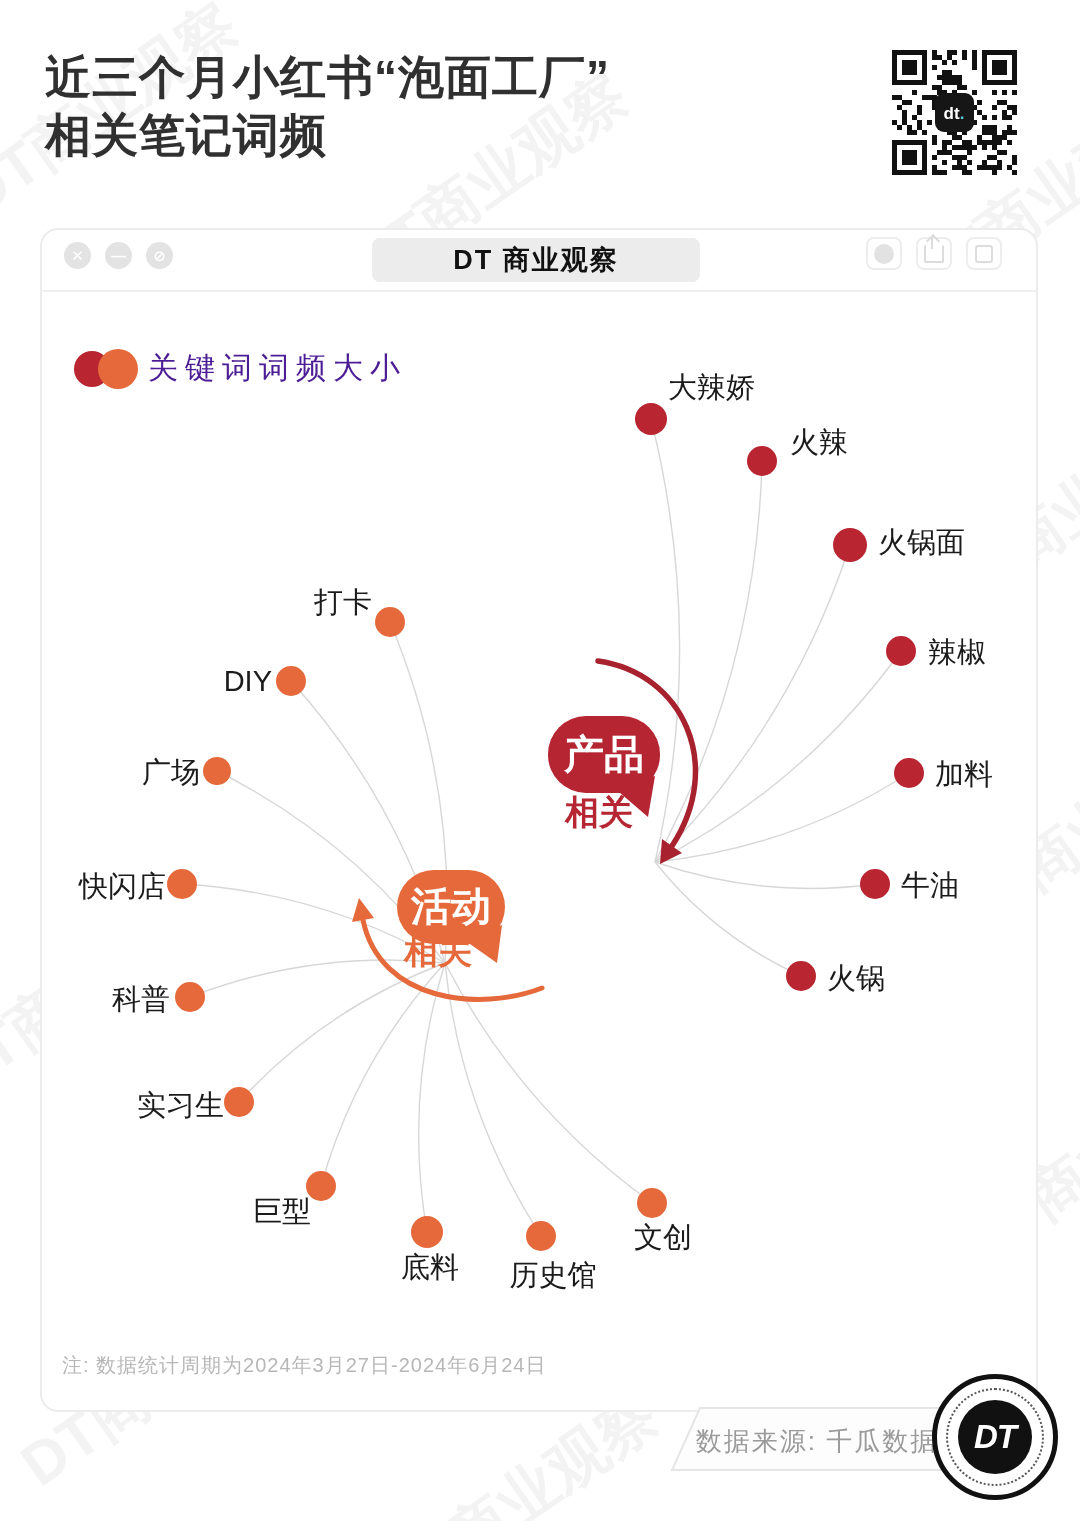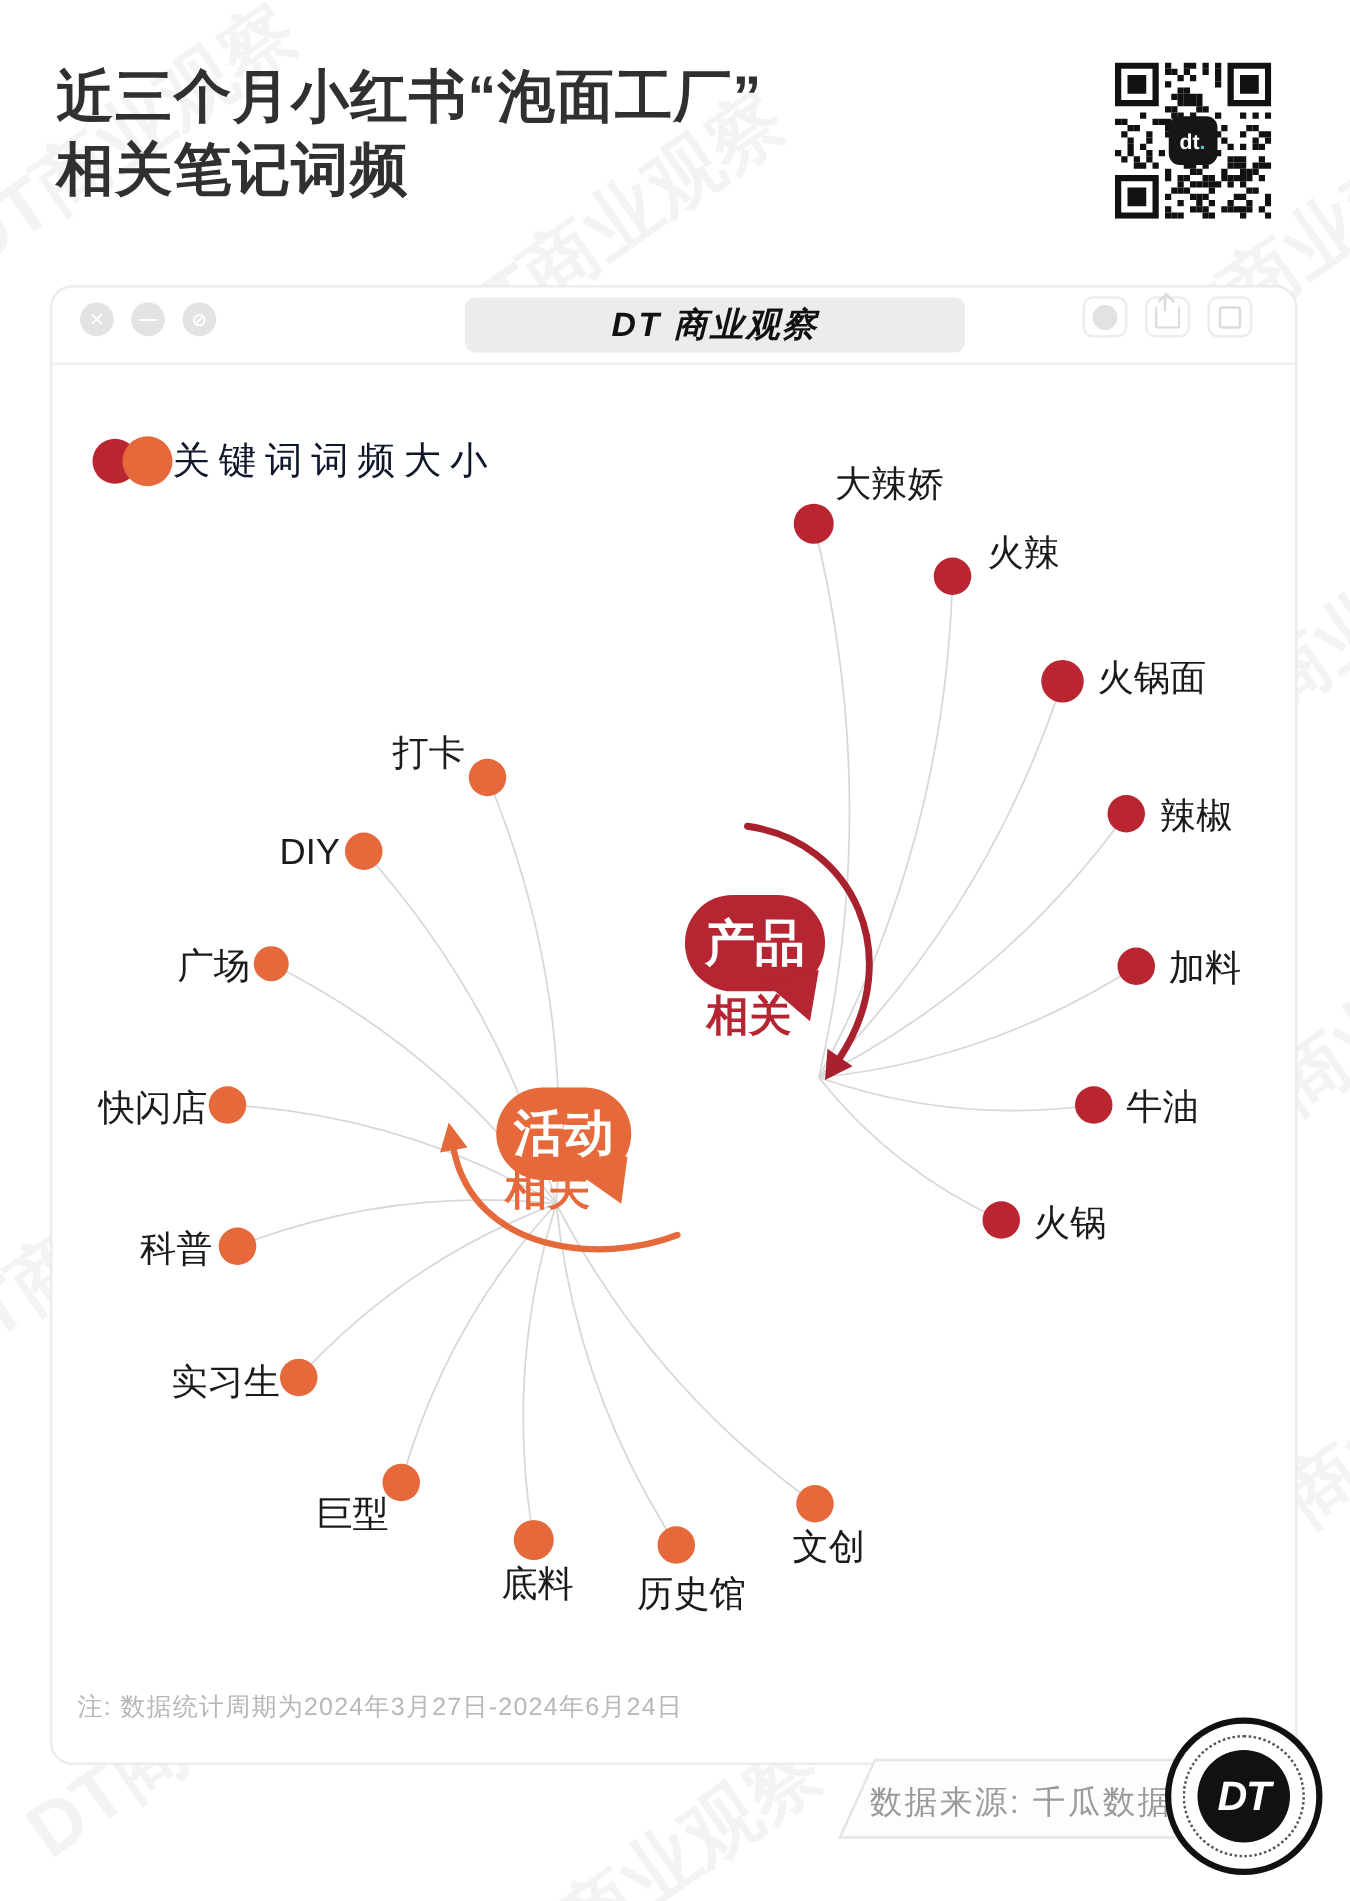--- a/index.html
+++ b/index.html
@@ -27,40 +27,40 @@
   .card-header{
     position:absolute;left:0;top:0;width:100%;height:62px;
     border-bottom:2px solid #efefef;box-sizing:border-box;
   }
   .traffic{position:absolute;left:22px;top:12px;display:flex;gap:14px;}
   .tl{
     width:27px;height:27px;border-radius:50%;background:#e3e3e3;color:#ffffff;
     font-size:15px;font-weight:bold;display:flex;align-items:center;justify-content:center;
   }
   .title-pill{
-    position:absolute;left:330px;top:8px;width:400px;height:44px;border-radius:8px;
+    position:absolute;left:330px;top:8px;width:328px;height:44px;border-radius:8px;
     background:#ececec;display:flex;align-items:center;justify-content:center;
-    font-size:27px;font-weight:800;color:#111111;letter-spacing:2px;font-style:italic;
+    font-size:27px;font-weight:800;color:#111111;letter-spacing:2px;
   }
   .win-btns{position:absolute;right:34px;top:7px;display:flex;gap:14px;}
   .wb{
     width:36px;height:33px;border:2px solid #ededed;border-radius:8px;box-sizing:border-box;
     display:flex;align-items:center;justify-content:center;background:#fff;
   }
   .wb .dot{width:20px;height:20px;border-radius:50%;background:#e2e2e2;}
   .ic-share{position:relative;width:16px;height:16px;border:2px solid #dcdcdc;border-top:none;border-radius:2px;}
   .ic-share:before{content:"";position:absolute;left:5px;top:-8px;width:2px;height:12px;background:#dcdcdc;}
   .ic-share:after{content:"";position:absolute;left:2px;top:-9px;width:8px;height:8px;border-left:2px solid #dcdcdc;border-top:2px solid #dcdcdc;transform:rotate(45deg);}
   .ic-copy{position:relative;width:14px;height:14px;border:2px solid #dcdcdc;border-radius:3px;background:#fff;}
   .ic-copy:before{content:"";position:absolute;left:4px;top:-8px;width:14px;height:14px;border:2px solid #e6e6e6;border-radius:3px;z-index:-1;}
   
   .legend{position:absolute;left:74px;top:348px;display:flex;align-items:center;z-index:2;}
   .lg-red{width:36px;height:36px;border-radius:50%;background:#b92531;}
   .lg-orange{width:40px;height:40px;border-radius:50%;background:#e5693a;margin-left:-12px;}
-  .legend-label{margin-left:0;font-size:30px;color:#0f172a;letter-spacing:7px;}
+  .legend-label{margin-left:10px;font-size:30px;color:#4c1d95;letter-spacing:7px;}
   
   #chart-svg{position:absolute;left:0;top:0;z-index:3;pointer-events:none;}
   
   .note{position:absolute;left:62px;top:1352px;font-size:20px;color:#b7b7b7;z-index:2;letter-spacing:1px;}
   .dt-logo{
     position:absolute;left:932px;top:1374px;width:126px;height:126px;z-index:6;
     background:#ffffff;border:5px solid #111;border-radius:50%;box-sizing:border-box;
     display:flex;align-items:center;justify-content:center;
   }
   .dt-logo .dotted{

